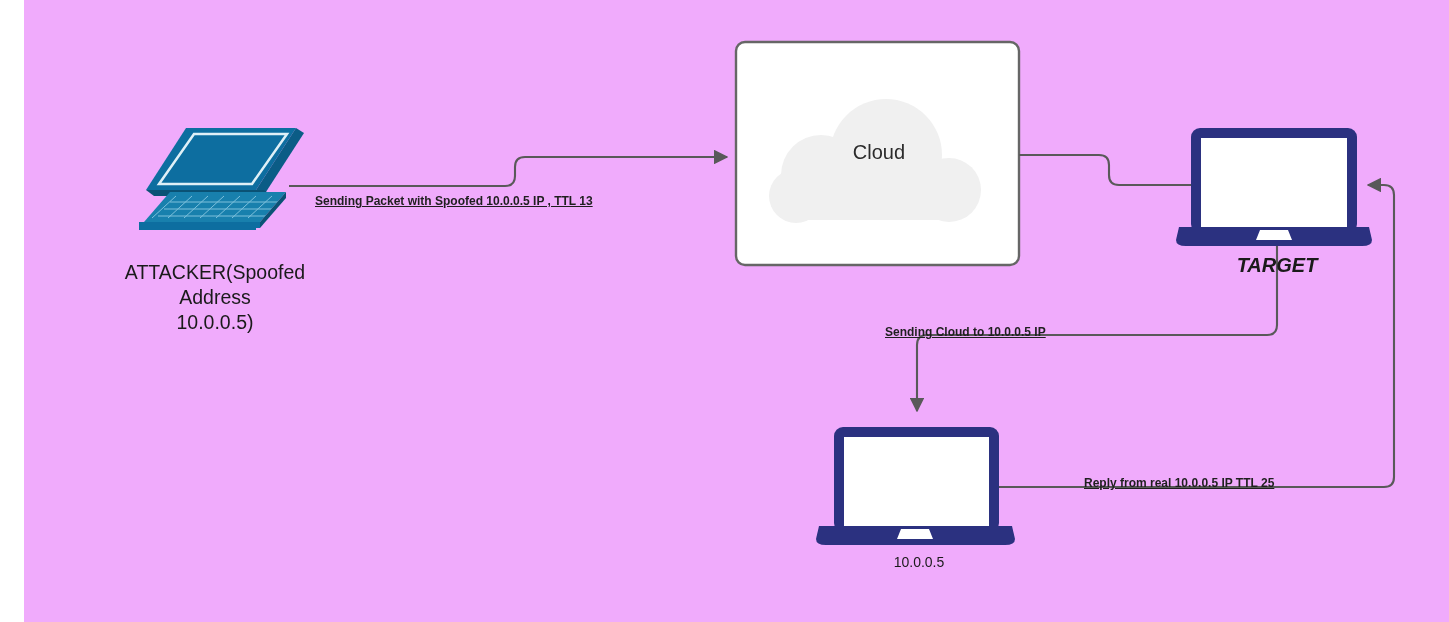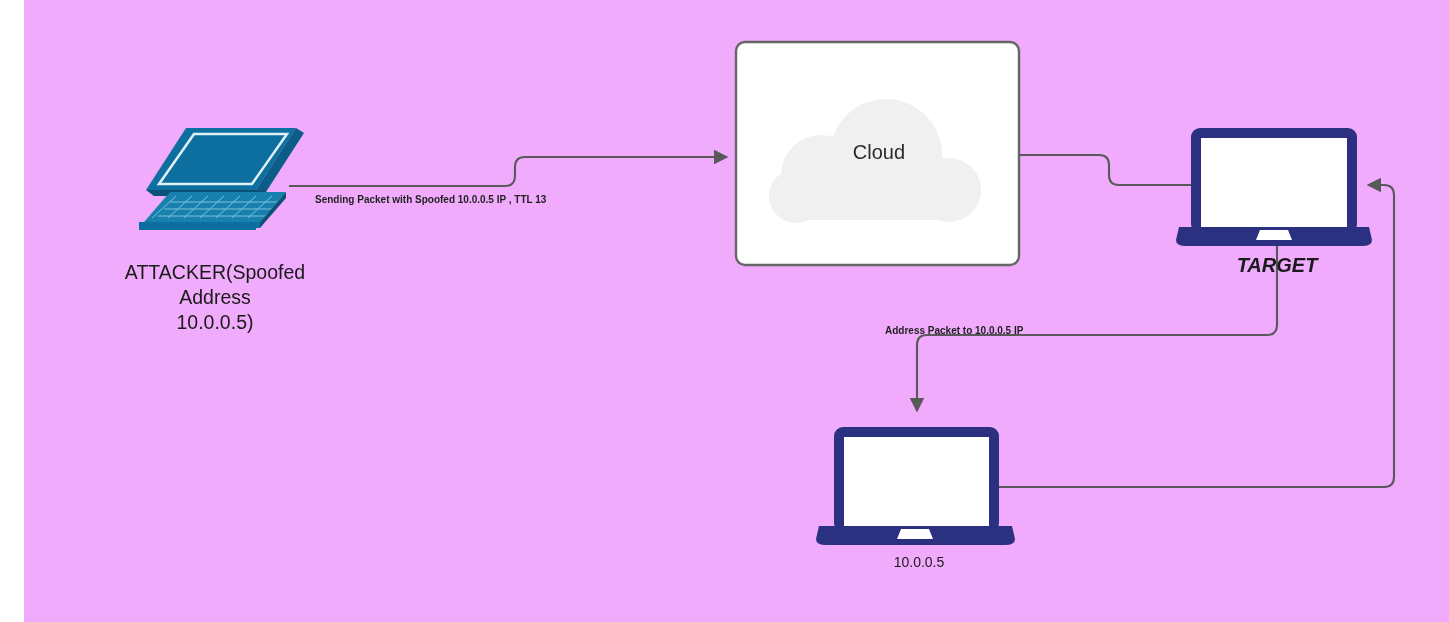--- a/index.html
+++ b/index.html
@@ -48,24 +48,25 @@
     font-style: italic;
   }
   .lbl-victim {
     left: 800px;
     top: 554px;
     width: 190px;
     font-size: 14px;
   }
   .edge-label {
     position: absolute;
-    font-size: 10px;
+    font-size: 12px;
     font-weight: bold;
     color: #1f1f1f;
     white-space: nowrap;
+    text-decoration: underline;
   }
   .edge-label-1 { left: 291px; top: 194px; }
   .edge-label-2 { left: 861px; top: 325px; }
   .edge-label-3 { left: 1060px; top: 476px; }
   .cloud-text {
     position: absolute;
     left: 755px;
     top: 141px;
     width: 200px;
     text-align: center;
@@ -146,16 +147,17 @@
   <div class="node-label lbl-attacker">ATTACKER(Spoofed
 Address
 10.0.0.5)</div>
 
   <div class="node-label lbl-target">TARGET</div>
 
   <div class="node-label lbl-victim">10.0.0.5</div>
 
   <div class="edge-label edge-label-1">Sending Packet with Spoofed 10.0.0.5 IP , TTL 13</div>
 
-  <div class="edge-label edge-label-2">Address Packet to 10.0.0.5 IP</div>
+  <div class="edge-label edge-label-2">Sending Cloud to 10.0.0.5 IP</div>
 
+  <div class="edge-label edge-label-3">Reply from real 10.0.0.5 IP TTL 25</div>
 
 </div>
 
 </body></html>

